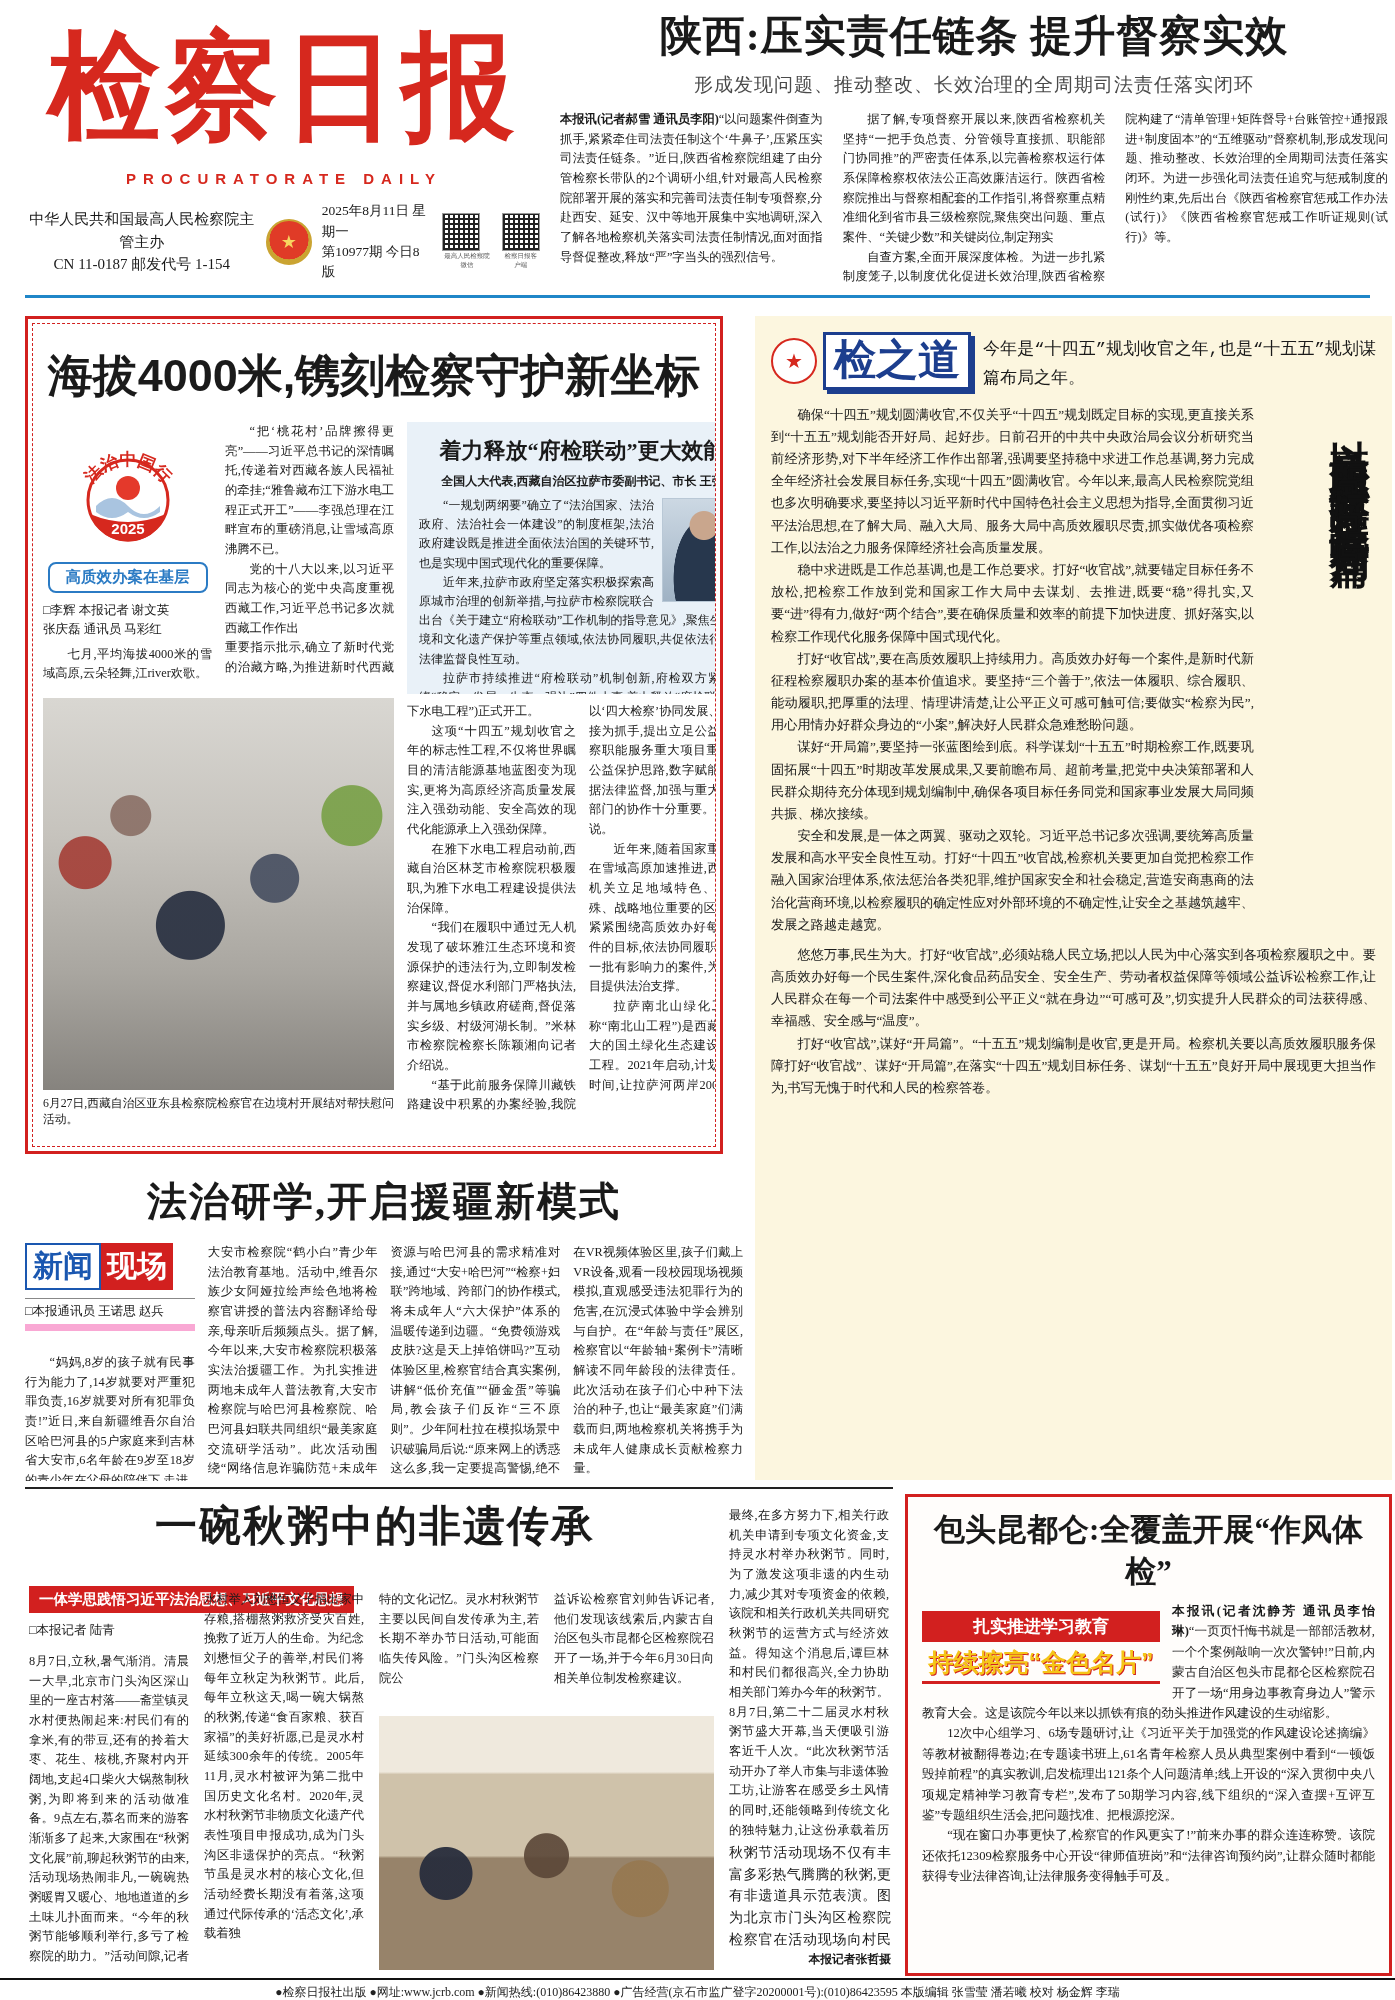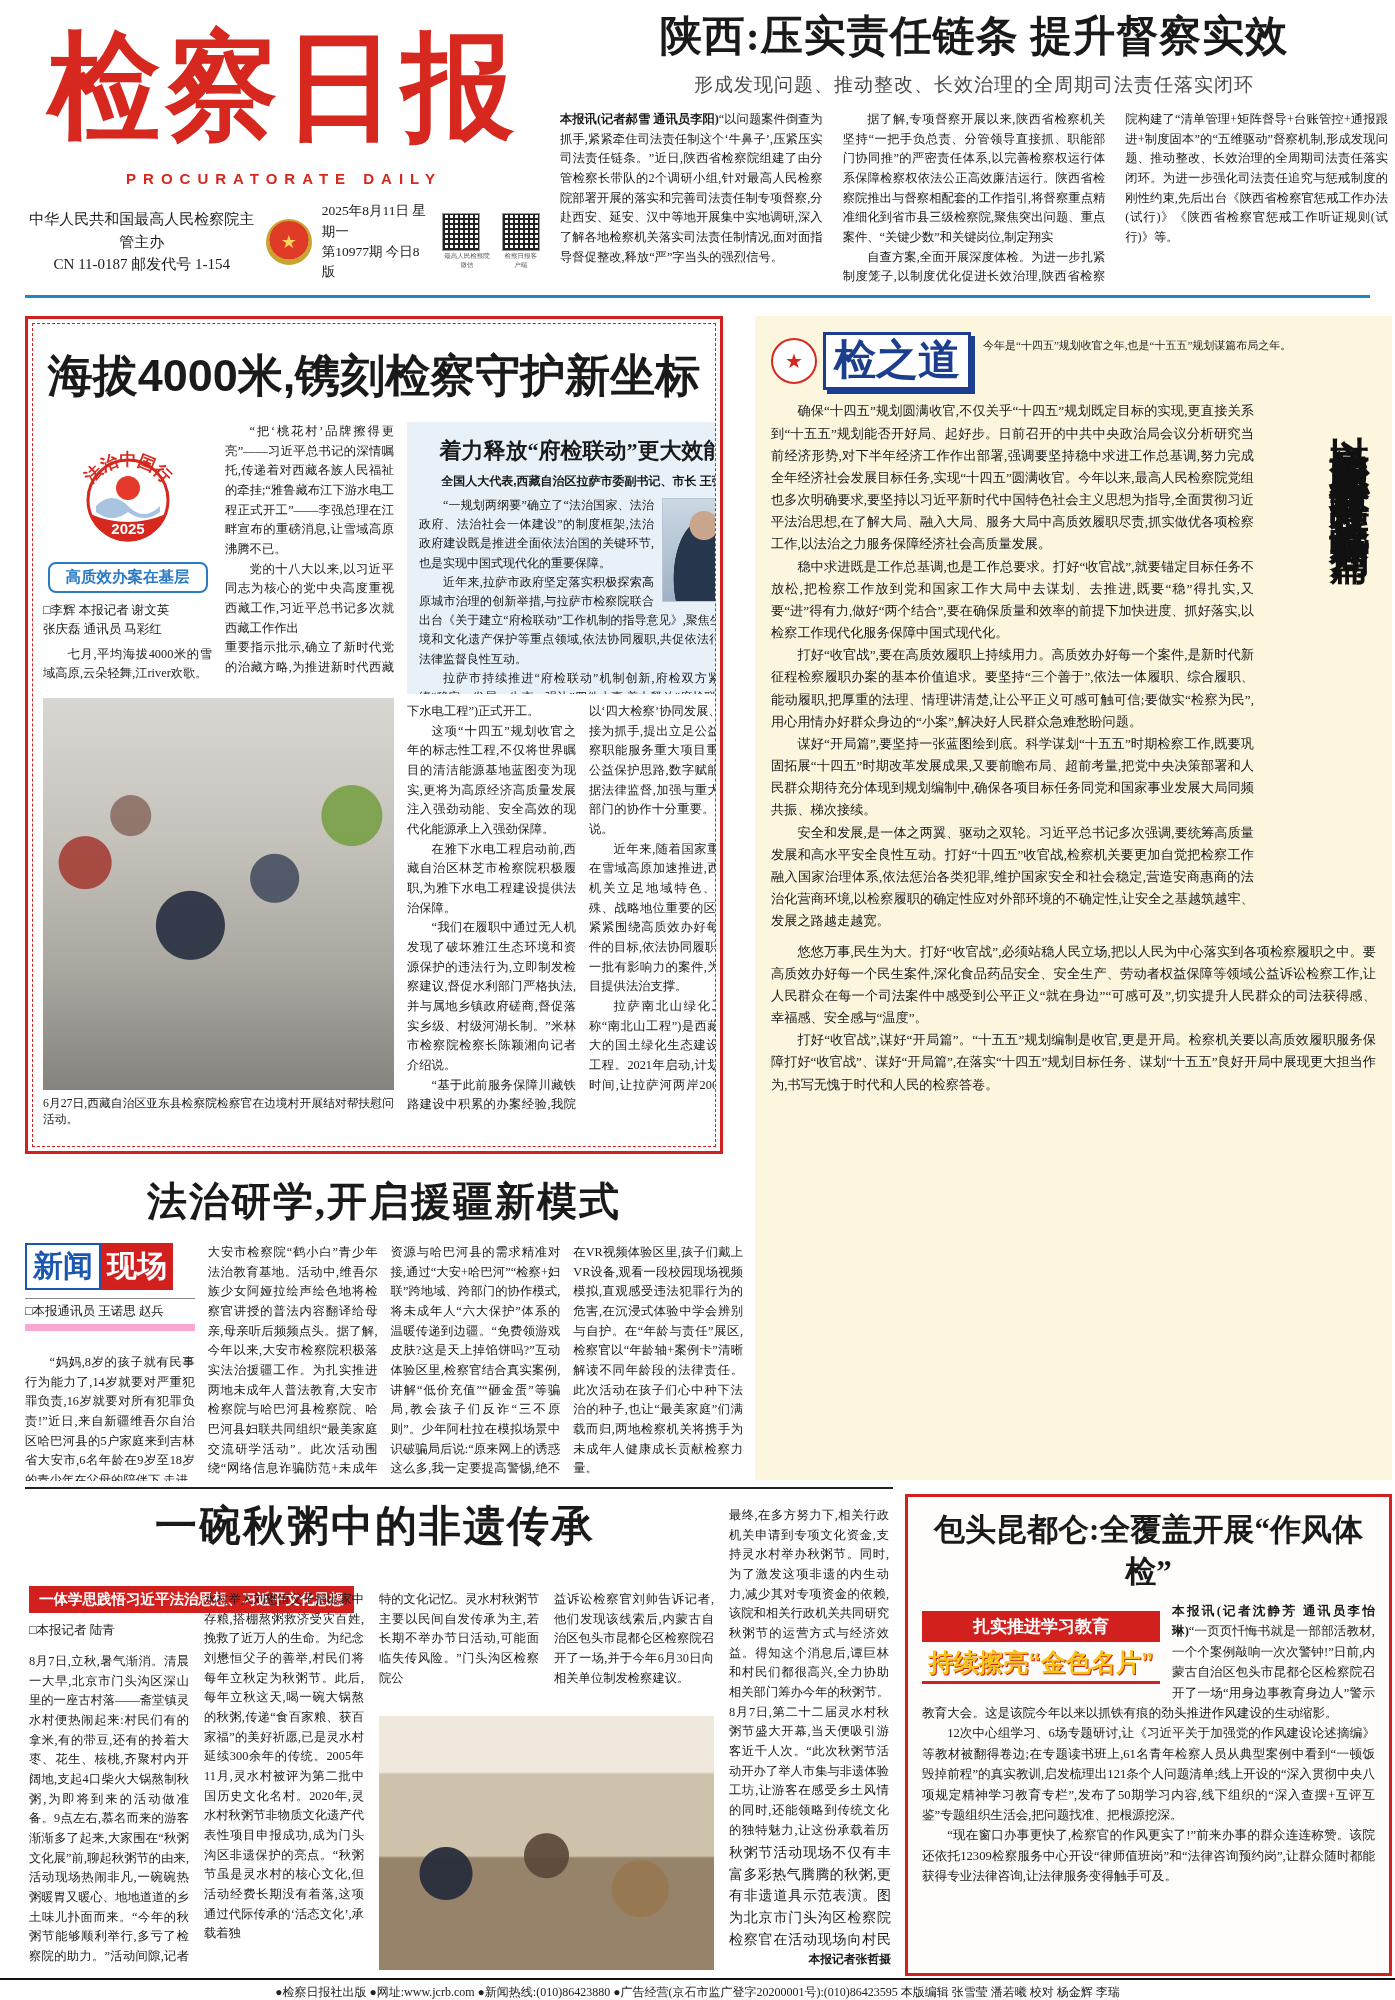--- a/index.html
+++ b/index.html
@@ -78,21 +78,21 @@
 
   
   #jzd { left:755px; top:316px; width:637px; height:1164px; background:#fcf6df; padding:16px 16px 10px 16px; }
   #jzd-head { display:flex; align-items:flex-start; gap:12px; }
   #jzd-logo { display:flex; align-items:center; gap:6px; flex:0 0 auto; }
   .emblem2 { width:46px; height:46px; border-radius:50%; border:2px solid #d6281e;
     background:#fff; color:#d6281e; display:flex; align-items:center; justify-content:center; font-size:20px; }
   #jzd-name { font-size:42px; font-weight:bold; color:#1c3e8e; border:3px solid #1c3e8e;
     padding:0 8px 2px 8px; background:#fff; box-shadow:4px 4px 0 #1c3e8e; line-height:1.2;
     font-family:"Liberation Serif",serif; }
-  #jzd-lead { font-size:11px; line-height:1.7; text-align:justify; padding-top:4px; }
+  #jzd-lead { font-size:17px; line-height:1.7; text-align:justify; padding-top:4px;font-family:Liberation Mono, monospace; }
   #jzd-main { position:relative; margin-top:10px; }
   #jzd-upper { margin-right:122px; }
   #jzd p { font-size:13.2px; line-height:1.68; text-align:justify; text-indent:2em; }
   #jzd-vert { position:absolute; top:4px; right:0; height:788px; writing-mode:vertical-rl;
     font-size:40px; letter-spacing:5px; line-height:1.3; color:#111; }
   #jzd-lower { margin-top:8px; }
 
   
   #research { left:25px; top:1166px; width:718px; height:316px; }
   #research-headline { font-size:40px; font-weight:bold; text-align:center; letter-spacing:2px; margin-top:8px; }

